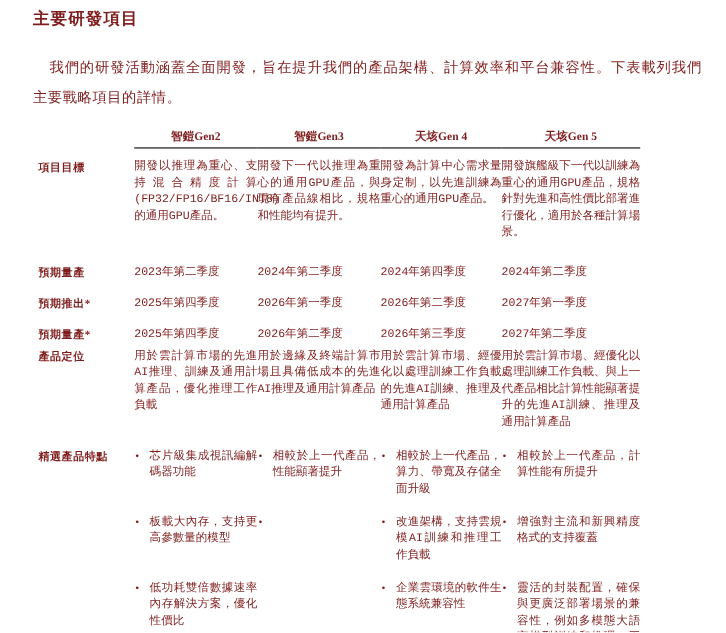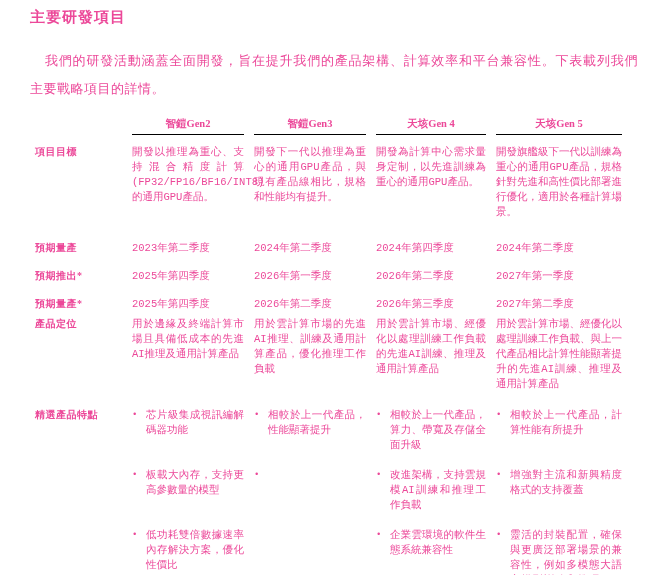--- a/index.html
+++ b/index.html
@@ -1,21 +1,21 @@
 <!DOCTYPE html>
 <html><head>
 <meta charset="utf-8">
 <style>
   * { margin:0; padding:0; box-sizing:border-box; }
   html,body { background:#ffffff; }
   .page {
     position:relative;
     width:660px; height:575px;
     background:#ffffff;
-    color:#ec4899;
+    color:#7f1d1d;
     font-family:"Liberation Serif","DejaVu Serif",serif;
     overflow:hidden;
     padding:8px 22px 0 30px;
   }
   .doc-title {
     font-size:15px;
     font-weight:bold;
     letter-spacing:1px;
   }
   .intro {
@@ -23,21 +23,21 @@
     font-size:13px;
     line-height:28px;
     text-indent:15px;
     text-align:justify;
     letter-spacing:0.5px;
   }
   .rd-table { margin-top:14px; }
   .trow {
     display:grid;
     grid-template-columns:92px 112px 112px 110px 126px;
-    column-gap:10px;
+    column-gap:0;
     align-items:start;
   }
   .thead .chead {
     font-size:10.5px;
     font-weight:bold;
     text-align:center;
     padding-bottom:3px;
     border-bottom:1.5px solid #000000;
   }
   .rlabel {
@@ -112,22 +112,22 @@
     <div class="trow row-date3">
       <div class="rlabel">預期量產*</div>
       <div class="cell">2025年第四季度</div>
       <div class="cell">2026年第二季度</div>
       <div class="cell">2026年第三季度</div>
       <div class="cell">2027年第二季度</div>
     </div>
 
     <div class="trow row-pos">
       <div class="rlabel">產品定位</div>
+      <div class="cell">用於雲計算市場的先進AI推理、訓練及通用計算產品，優化推理工作負載</div>
       <div class="cell">用於邊緣及終端計算市場且具備低成本的先進AI推理及通用計算產品</div>
-      <div class="cell">用於雲計算市場的先進AI推理、訓練及通用計算產品，優化推理工作負載</div>
       <div class="cell">用於雲計算市場、經優化以處理訓練工作負載的先進AI訓練、推理及通用計算產品</div>
       <div class="cell">用於雲計算市場、經優化以處理訓練工作負載、與上一代產品相比計算性能顯著提升的先進AI訓練、推理及通用計算產品</div>
     </div>
 
     <div class="trow row-feat">
       <div class="rlabel" style="grid-column:1;grid-row:1">精選產品特點</div>
 
       <div class="cell bullet" style="grid-column:2;grid-row:1">
         <span class="bm">•</span>
         <span class="bt">芯片級集成視訊編解碼器功能</span>

